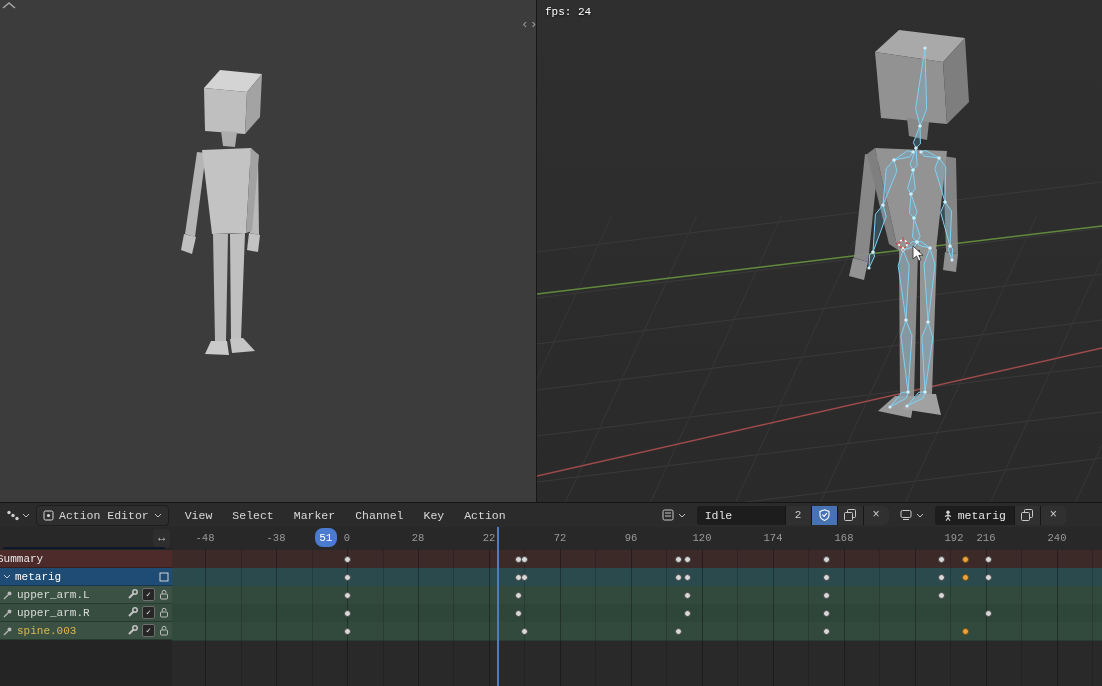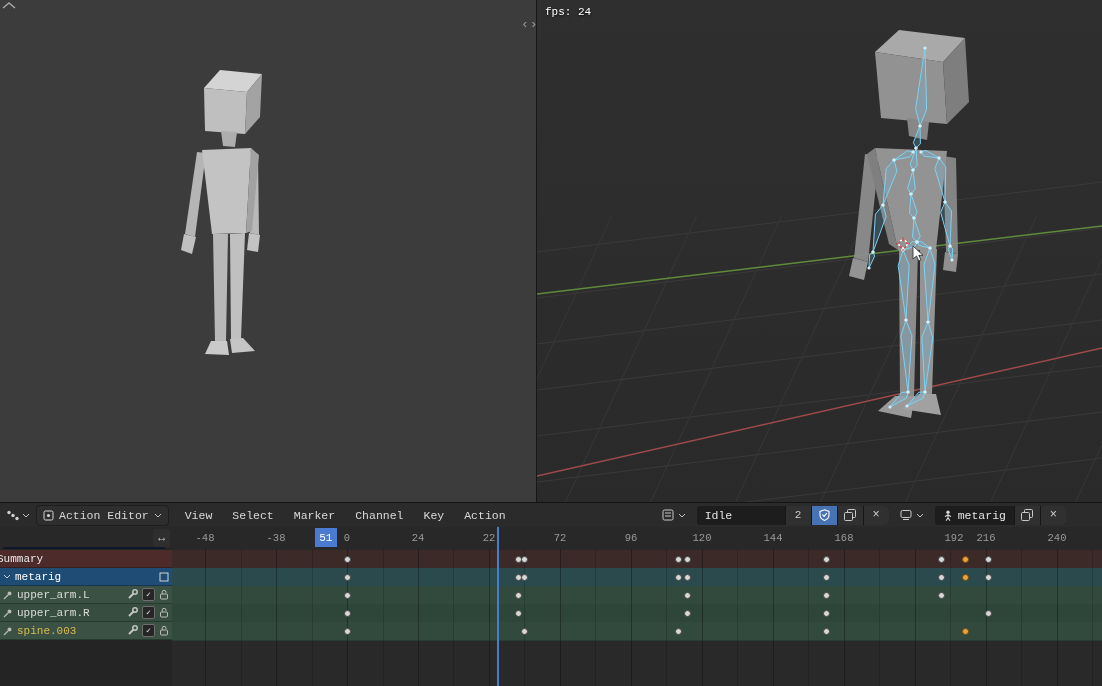--- a/index.html
+++ b/index.html
@@ -45,21 +45,21 @@
   .name-row{position:absolute;left:0;width:172px;height:18px;display:flex;align-items:center;gap:4px;
             font-size:11px;padding:0 3px;box-sizing:border-box;border-bottom:1px solid rgba(0,0,0,.28);cursor:pointer}
   .name-row .lbl{overflow:hidden;white-space:nowrap}
   .name-row .spring{flex:1}
   .track-row{position:absolute;left:172px;right:0;height:18px;border-bottom:1px solid rgba(0,0,0,.18);z-index:1}
   .gridline{position:absolute;top:0;bottom:0;width:1px;z-index:2}
   .key{position:absolute;width:7px;height:7px;border-radius:50%;background:#d8d8d8;border:1px solid #454545;
        box-sizing:border-box;z-index:3;cursor:pointer}
   .key.sel{background:#eda33c;border-color:#6e4a0e}
   .playhead-line{position:absolute;top:24px;bottom:0;width:2px;background:#4a7dc8;z-index:4}
-  .playhead-label{position:absolute;top:1px;height:19px;min-width:22px;border-radius:0;background:#4a7bd0;
+  .playhead-label{position:absolute;top:1px;height:19px;min-width:22px;border-radius:8px;background:#4a7bd0;
                   color:#fff;font-size:11px;display:flex;align-items:center;justify-content:center;z-index:5;cursor:ew-resize}
   .cb{width:11px;height:11px;background:#262626;border:1px solid #6e6e6e;border-radius:2px;display:flex;
       align-items:center;justify-content:center;color:#e8e8e8;font-size:8px;line-height:1}
 </style>
 </head>
 <body>
 
 <div id="app">
 
   <div class="vp vp-left">
@@ -300,26 +300,26 @@
       </div>
     </div>
 
     <div class="ds-ruler">
       <div class="search">Search</div>
       <div class="fit-btn">↔</div>
       <div class="ruler-area" id="ruler">
           <div class="tick-label" style="left: 33.0016px;">-48</div>
           <div class="tick-label" style="left: 104.001px;">-38</div>
           <div class="tick-label" style="left: 175px;">0</div>
-          <div class="tick-label" style="left: 245.999px;">24</div>
+          <div class="tick-label" style="left: 245.999px;">28</div>
           <div class="tick-label" style="left: 316.998px;">22</div>
           <div class="tick-label" style="left: 387.998px;">72</div>
           <div class="tick-label" style="left: 458.997px;">96</div>
           <div class="tick-label" style="left: 529.996px;">120</div>
-          <div class="tick-label" style="left: 600.995px;">144</div>
+          <div class="tick-label" style="left: 600.995px;">174</div>
           <div class="tick-label" style="left: 671.994px;">168</div>
           <div class="tick-label" style="left: 782px;">192</div>
           <div class="tick-label" style="left: 813.993px;">216</div>
           <div class="tick-label" style="left: 884.992px;">240</div>
         </div>
       <div class="playhead-label" id="playhead-label" style="left: 314.873px;">51</div>
     </div>
 
     <div class="names-bg"></div>
     <div class="tracks-bg"></div>

